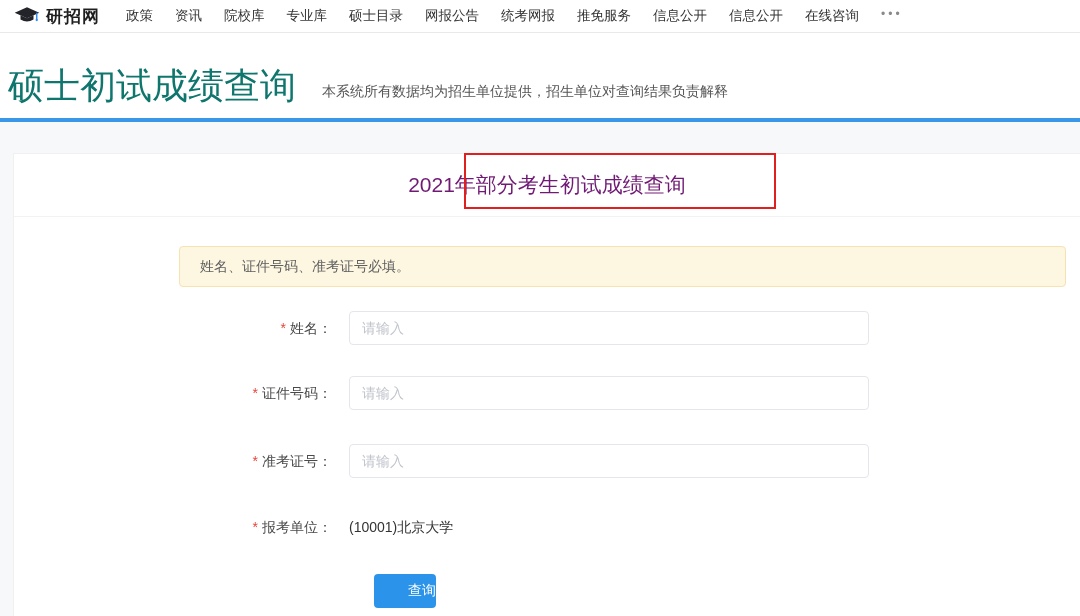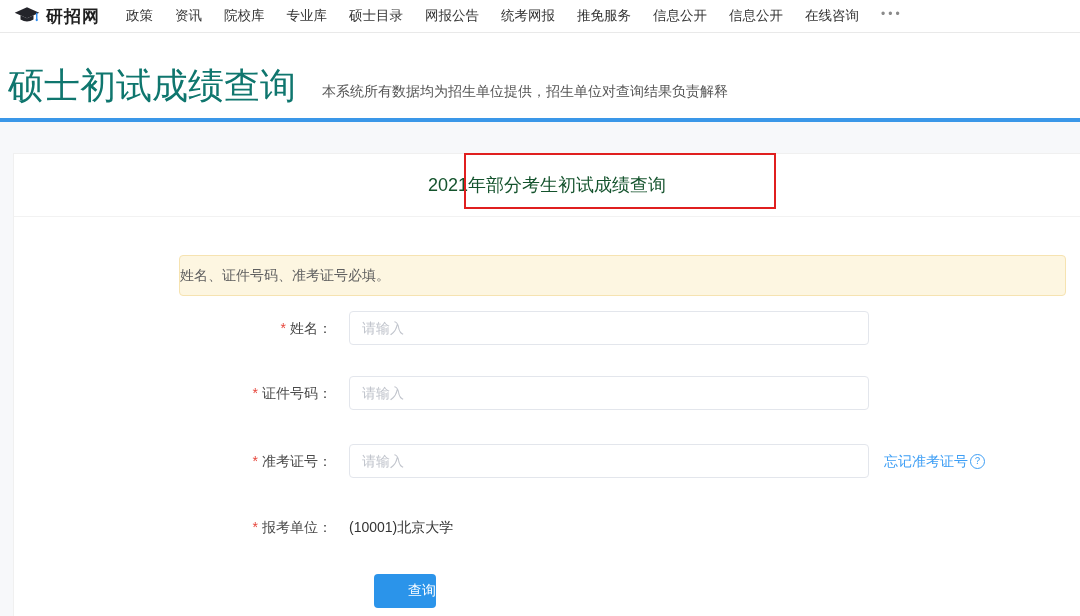--- a/index.html
+++ b/index.html
@@ -32,30 +32,30 @@
   .content { position: relative; background: #f7f8fa; height: 494px; }
   .panel {
     position: absolute; left: 13px; right: -1px; top: 31px; bottom: -1px;
     background: #ffffff; border: 1px solid #f0f0f0;
   }
   .panel-header {
     position: absolute; top: 0; left: 0; right: 0; height: 63px;
     display: flex; align-items: center; justify-content: center;
     border-bottom: 1px solid #f2f2f2;
   }
-  .panel-title { font-size: 18px; color: #14532d; }
+  .panel-title { font-size: 21px; color: #701a75; }
   .red-annotation {
     position: absolute; left: 450px; top: -1px; width: 312px; height: 56px;
     border: 2px solid #e01f1f; pointer-events: none;
   }
 
   .alert {
-    position: absolute; left: 165px; top: 101px; width: 887px; height: 41px;
+    position: absolute; left: 165px; top: 92px; width: 887px; height: 41px;
     background: #fdf6e1; border: 1px solid #f6e3b1; border-radius: 4px;
-    display: flex; align-items: center; 
+    display: flex; align-items: center; padding-left: 20px;
     font-size: 14px; color: #5f5f5f;
   }
 
   .form-row { position: absolute; left: 0; width: 100%; height: 34px; }
   .row-name   { top: 157px; }
   .row-id     { top: 222px; }
   .row-ticket { top: 290px; }
   .row-unit   { top: 356px; }
   .row-submit { top: 420px; }
 
@@ -144,24 +144,20 @@
     </div>
 
     <div class="form-row row-id">
       <span class="form-label"><span class="req">*</span><span>证件号码：</span></span>
       <input class="form-input" type="text" placeholder="请输入" style="">
     </div>
 
     <div class="form-row row-ticket">
       <span class="form-label"><span class="req">*</span><span>准考证号：</span></span>
       <input class="form-input" type="text" placeholder="请输入" style="">
-      <a class="forgot-link">
-          <span>忘记准考证号</span>
-          <span class="q-icon">？</span>
-        </a>
     </div>
 
     <div class="form-row row-unit">
       <span class="form-label"><span class="req">*</span><span>报考单位：</span></span>
       <span class="static-value">(10001)北京大学</span>
     </div>
 
     <div class="form-row row-submit">
       <button class="submit-btn">查询</button>
     </div>

